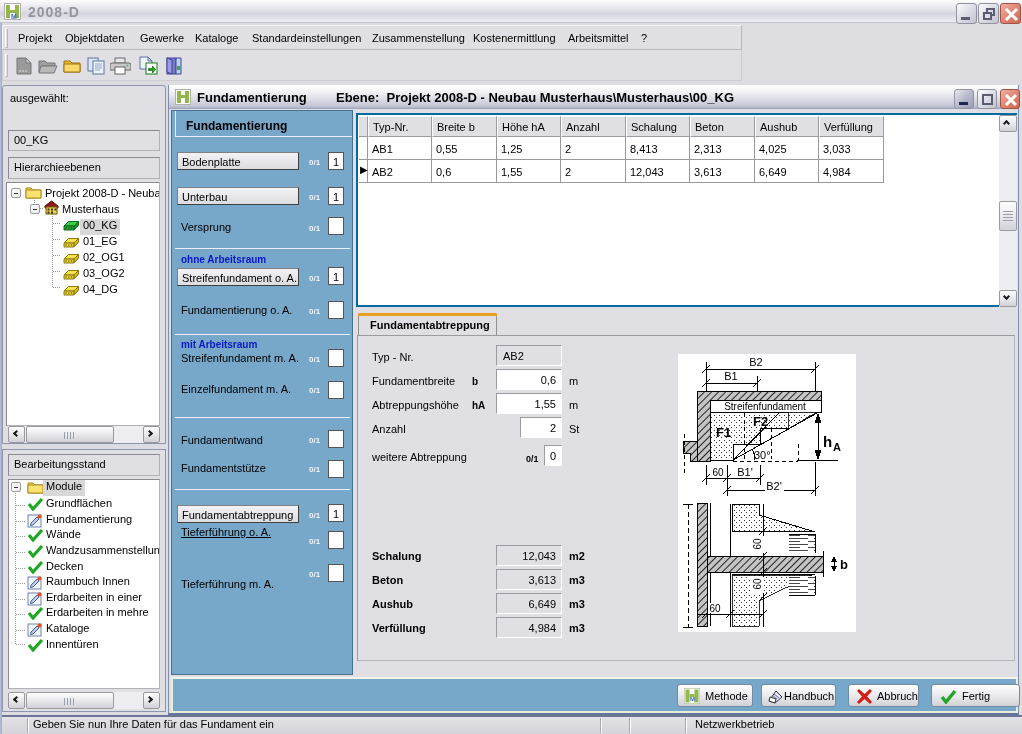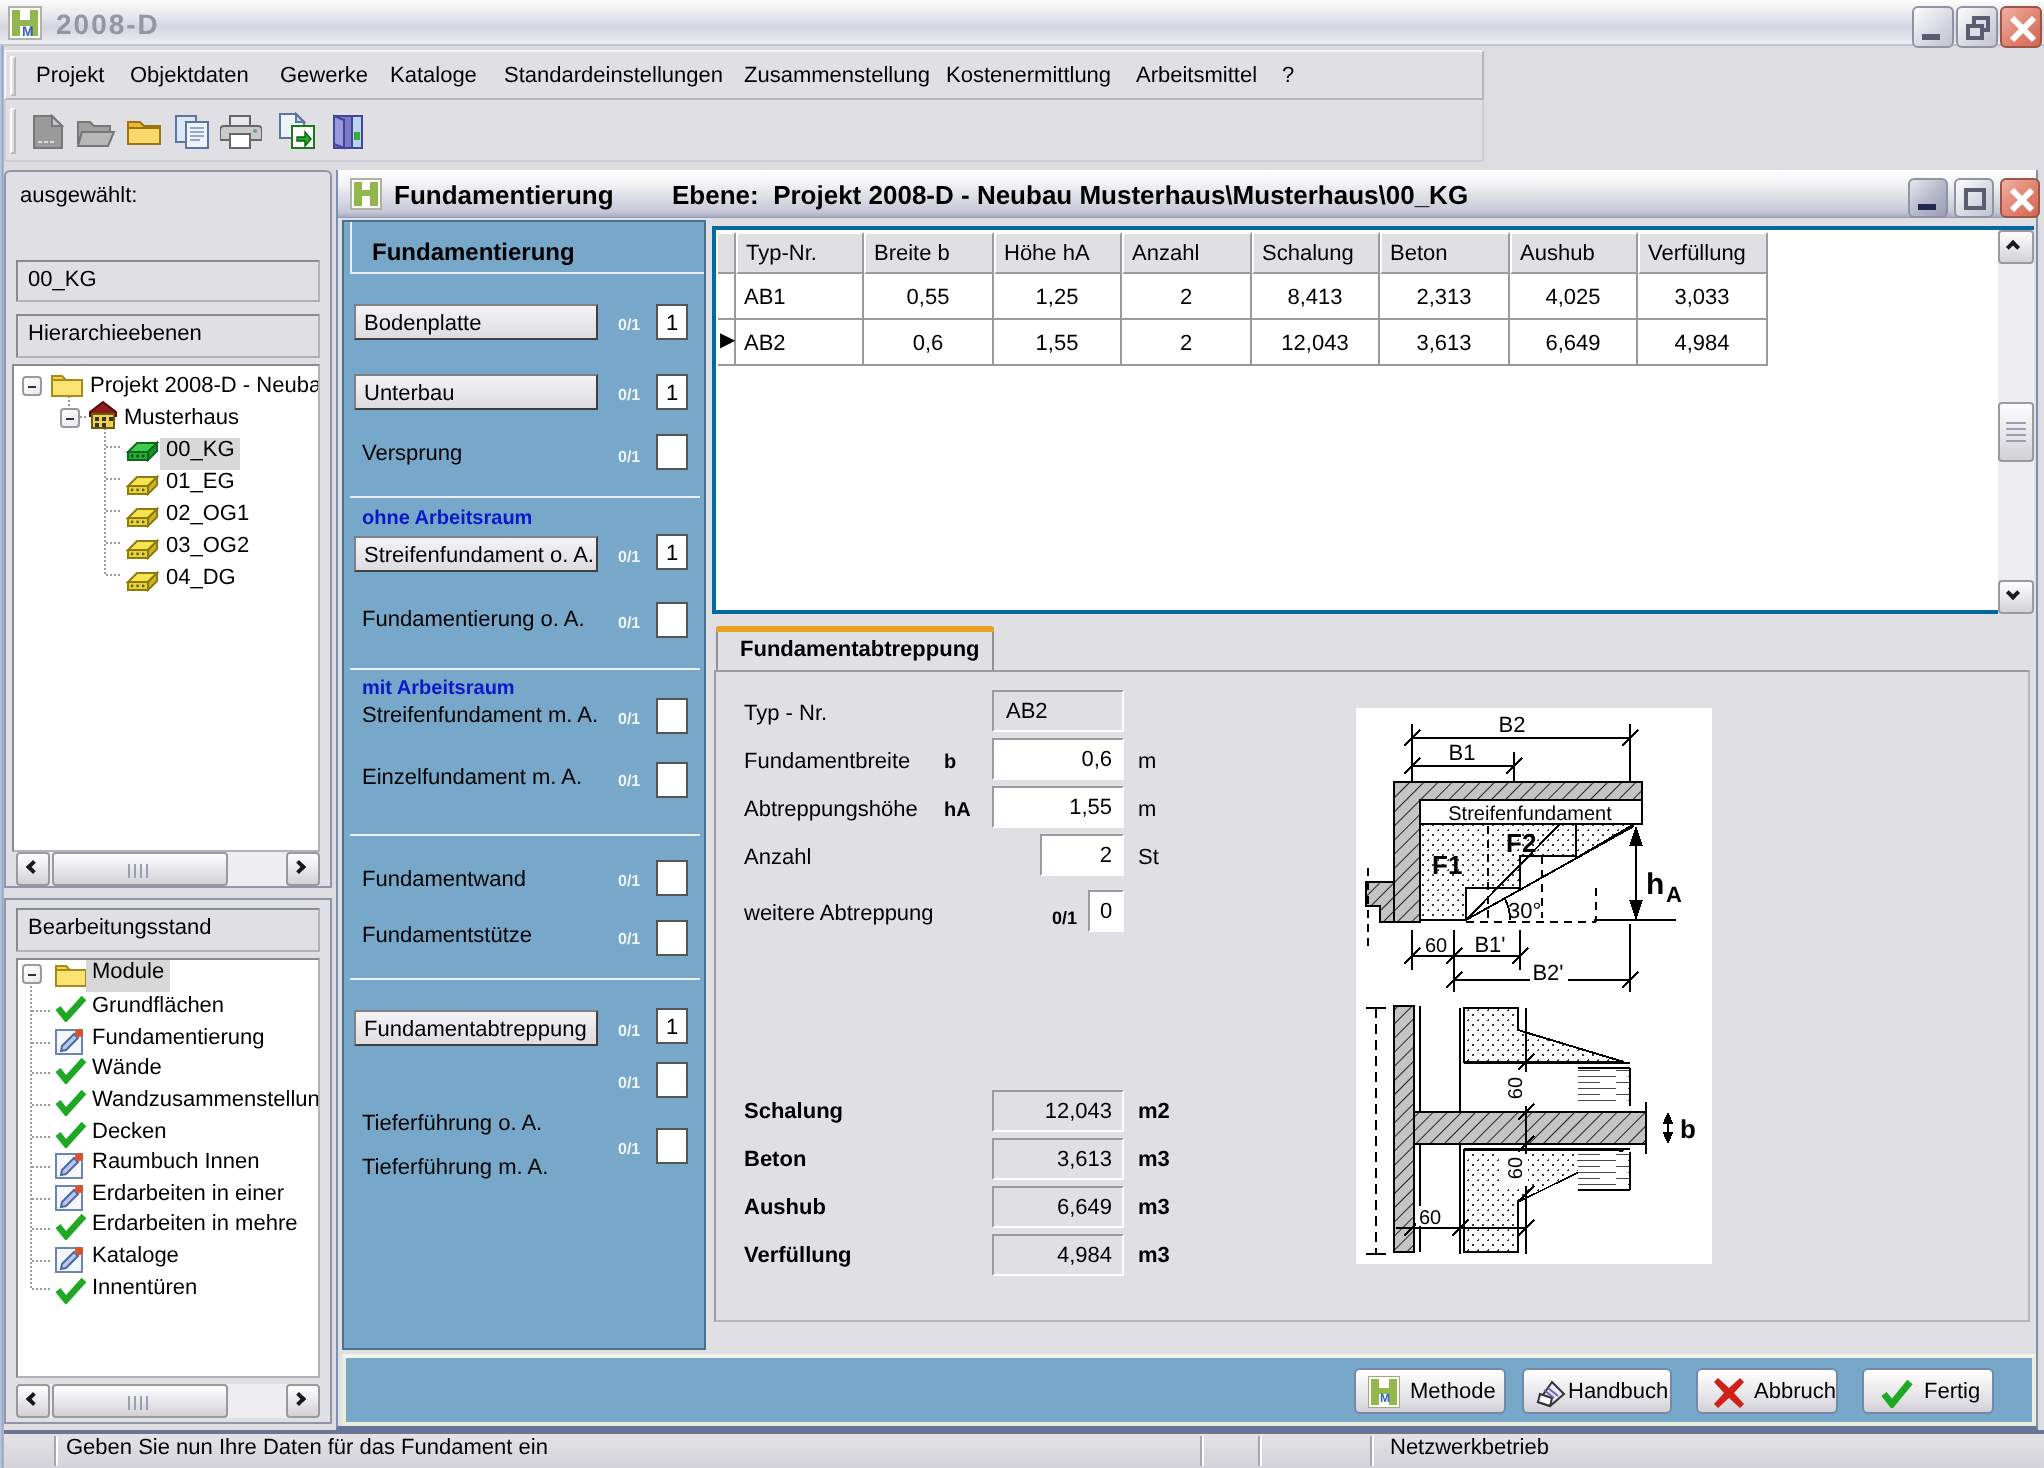--- a/index.html
+++ b/index.html
@@ -65,21 +65,21 @@
 .sbsmall { position:absolute; left:137px; font-size:8px; color:#eef4f9; font-weight:bold; }
 .sbbox { position:absolute; left:156px; width:16px; height:18px; background:#fff; border:1px solid #555; font-size:11px; padding:3px 0 0 0; text-align:center; }
 .sbblue { position:absolute; left:9px; font-size:10px; color:#0a18c8; font-weight:bold; }
 .sbhr { position:absolute; left:3px; width:175px; height:1px; background:#e9eff5; }
 
 
 #tablewrap { left:187px; top:28px; width:661px; height:194px; background:#fff; border:2px solid #0369a1; }
 .hcell { position:absolute; top:1px; height:21px; background:#e0dfe3; border-right:1px solid #9c9ba2; border-bottom:1px solid #9c9ba2;
   border-top:1px solid #fff; border-left:1px solid #fff; font-size:11px; padding:4px 0 0 4px; }
 .tcell { position:absolute; height:23px; border-right:1px solid #99989e; border-bottom:1px solid #99989e; font-size:11px;
-  padding:6px 4px 0 4px; text-align:center; white-space:nowrap; }
+  padding:6px 4px 0 4px; text-align:left; white-space:nowrap; }
 .vscroll { position:absolute; background:#eeedf1; }
 
 
 #tab { left:189px; top:228px; width:139px; height:23px; background:#e0dfe3; border:1px solid #919191; border-bottom:none;
   border-top:none; border-radius:2px 2px 0 0; font-weight:bold; font-size:11px; padding:6px 0 0 11px; }
 #tabtop { left:189px; top:228px; width:139px; height:3px; background:#e8a020; border-radius:2px 2px 0 0; }
 #groupbox { left:188px; top:250px; width:658px; height:326px; border:1px solid #b6b5bb; border-top-color:#9c9ba2; border-left-color:#9c9ba2; background:#e0dfe3; }
 .flab { position:absolute; left:14px; font-size:11px; color:#000; }
 .fsym { position:absolute; left:114px; font-size:10px; font-weight:bold; color:#000; }
 .field { position:absolute; left:138px; width:66px; height:21px; border:1px solid #9c9ba2; border-bottom-color:#fff; border-right-color:#fff; background:#fff; text-align:right;
@@ -399,21 +399,21 @@
     <div class="sblab" style="top:323px;">Fundamentwand</div>
       <div class="sbsmall" style="top:325px;">0/1</div>
       <div class="sbbox" style="top:319px;"></div>
     <div class="sblab" style="top:351px;">Fundamentstütze</div>
       <div class="sbsmall" style="top:354px;">0/1</div>
       <div class="sbbox" style="top:349px;"></div>
     <div class="sbhr" style="top:378px;"></div>
     <div class="sbbtn" style="top:394px;">Fundamentabtreppung</div>
       <div class="sbsmall" style="top:400px;">0/1</div>
       <div class="sbbox" style="top:393px;">1</div>
-    <div class="sblab" style="top:445px;">Tieferführung o. A.</div>
+    <div class="sblab" style="top:415px;text-decoration:underline;">Tieferführung o. A.</div>
       <div class="sbsmall" style="top:426px;">0/1</div>
       <div class="sbbox" style="top:420px;"></div>
     <div class="sblab" style="top:456px;margin-top:11px;">Tieferführung m. A.</div>
       <div class="sbsmall" style="top:459px;">0/1</div>
       <div class="sbbox" style="top:453px;"></div>
   </div>
   <div class="abs" id="tablewrap">
     <div class="hcell" style="left:1px;width:9px;border-left:none;"></div>
     <div class="hcell" style="left:10px;width:64px;">Typ-Nr.</div>
     <div class="hcell" style="left:74px;width:65px;">Breite b</div>
@@ -623,21 +623,21 @@
           <path d="M5 6 l5 4 M7 5 l5 4" stroke="#6668a8" stroke-width="1"></path>
         </svg>
       <span style="left:22px;">Handbuch</span>
     </div>
     <div class="bbtn" style="left:675px;width:71px;">
       <svg class="abs" style="left:8px;top:4px;" width="15" height="15" viewBox="0 0 15 15">
           <path d="M2 0 L7.5 5 L13 0 L15 2 L10 7.5 L15 13 L13 15 L7.5 10 L2 15 L0 13 L5 7.5 L0 2 z" fill="#d02018"></path>
         </svg>
       <span style="left:28px;">Abbruch</span>
     </div>
-    <div class="bbtn" style="left:758px;width:66px;">
+    <div class="bbtn" style="left:758px;width:89px;">
       <svg class="abs" style="left:8px;top:4px;" width="17" height="15" viewBox="0 0 17 15">
           <path d="M2 8 L6 13 L15 2" fill="none" stroke="#1fa824" stroke-width="3.4"></path>
         </svg>
       <span style="left:30px;">Fertig</span>
     </div>
   </div>
 </div>
 
 <div class="abs" id="statusbar" style="background:linear-gradient(to bottom,#e3e2e6,#d4d3d9);"></div>
 <div class="abs" style="left:0;top:23px;width:2px;height:711px;background:linear-gradient(to right,#c4cfe2,#96a5c4 60%,#b6c2d8);"></div>

